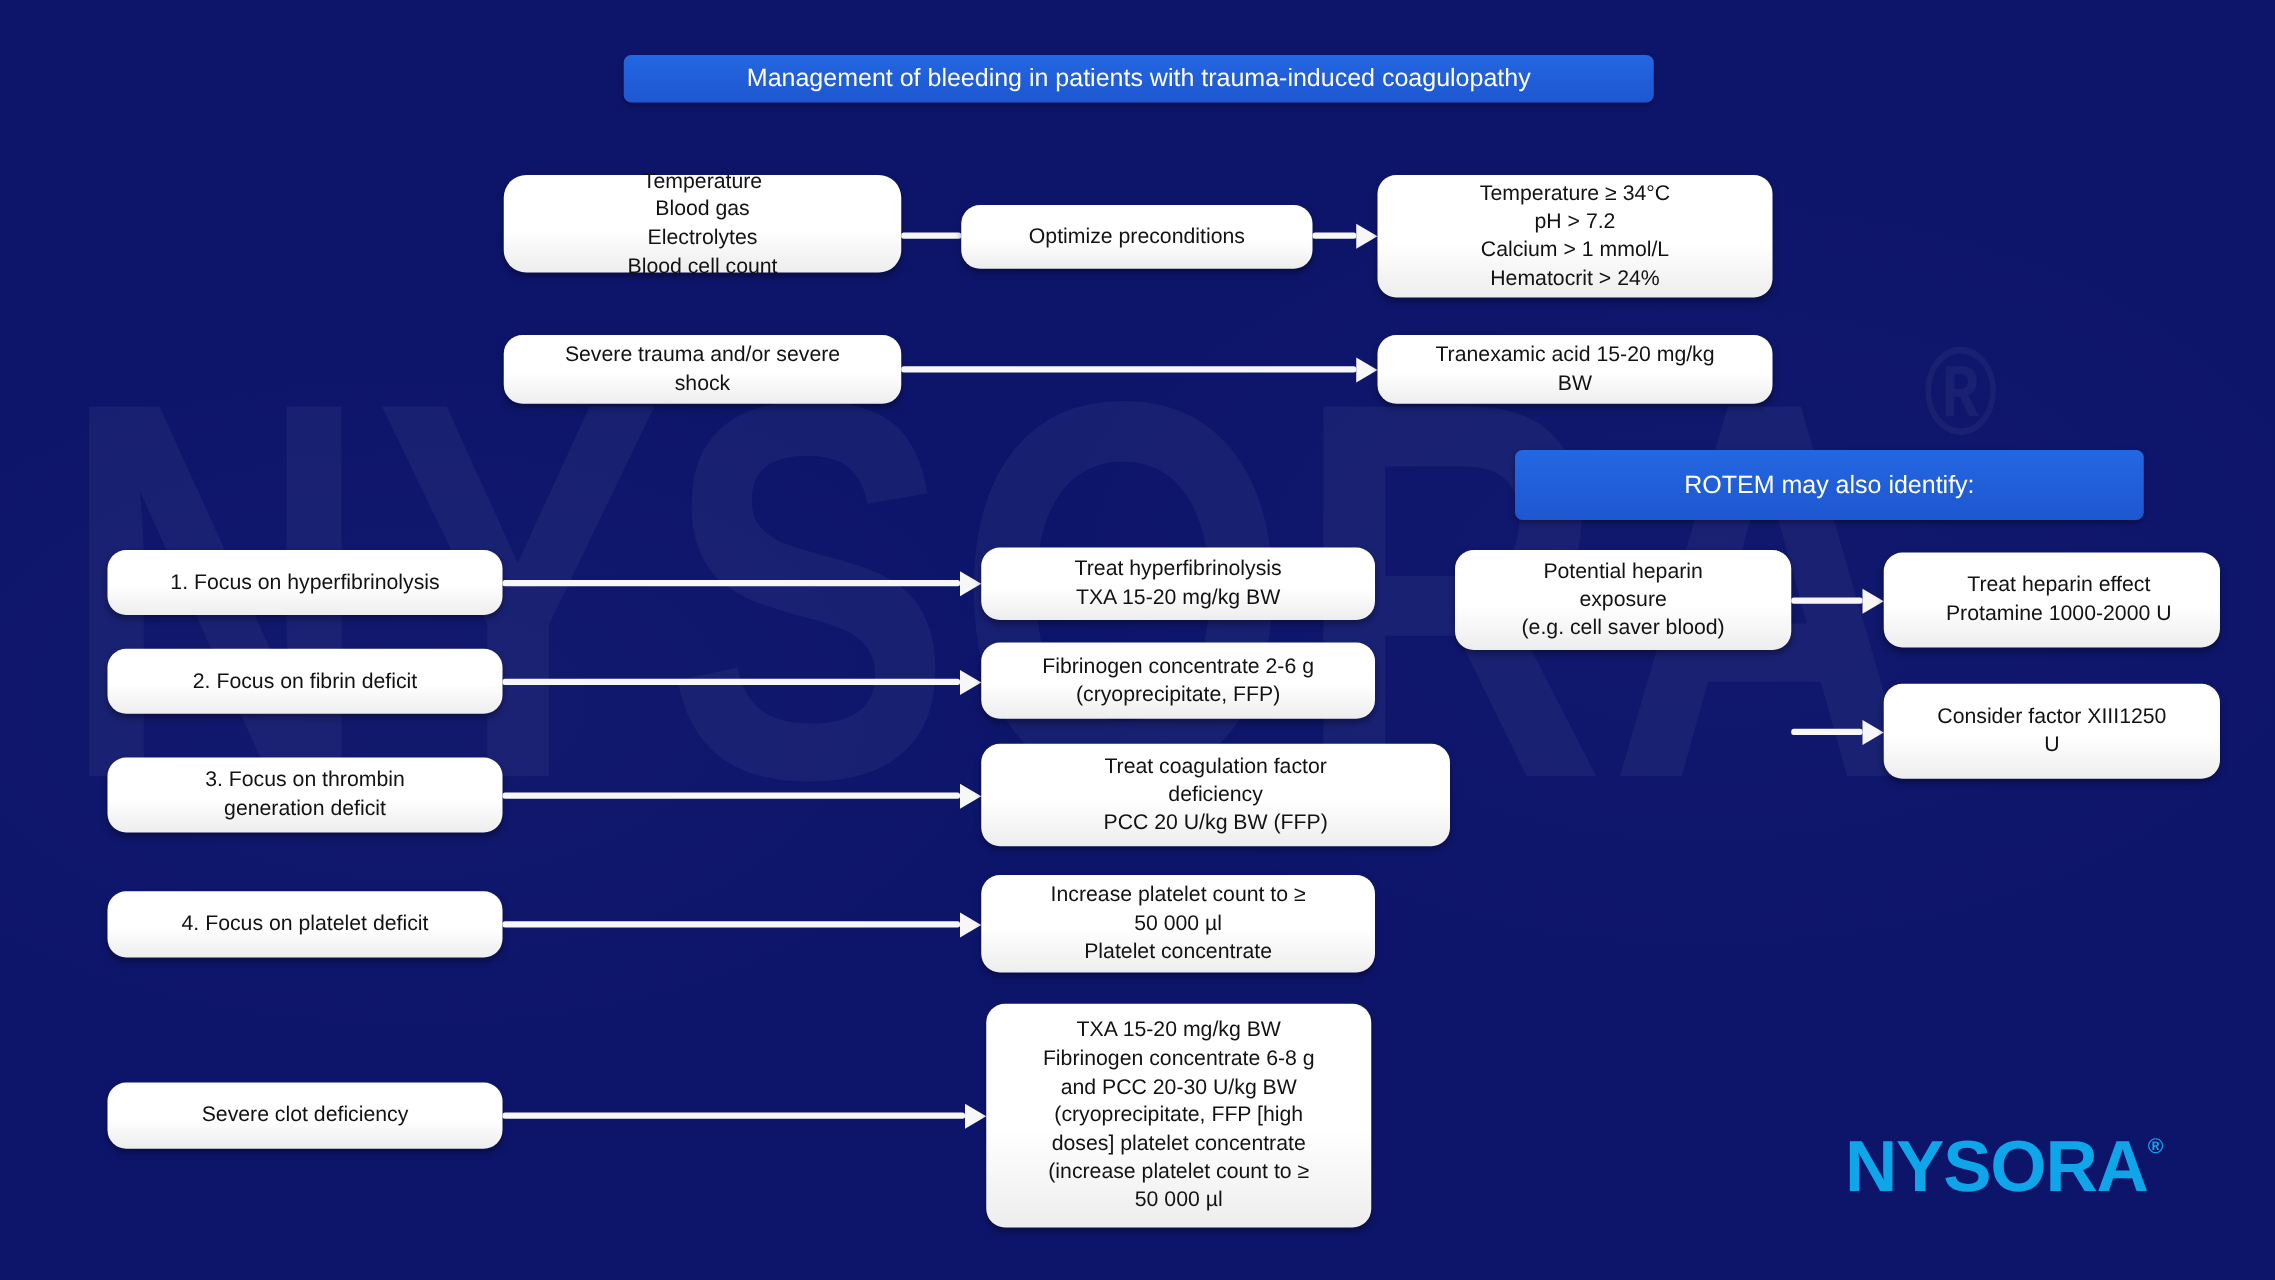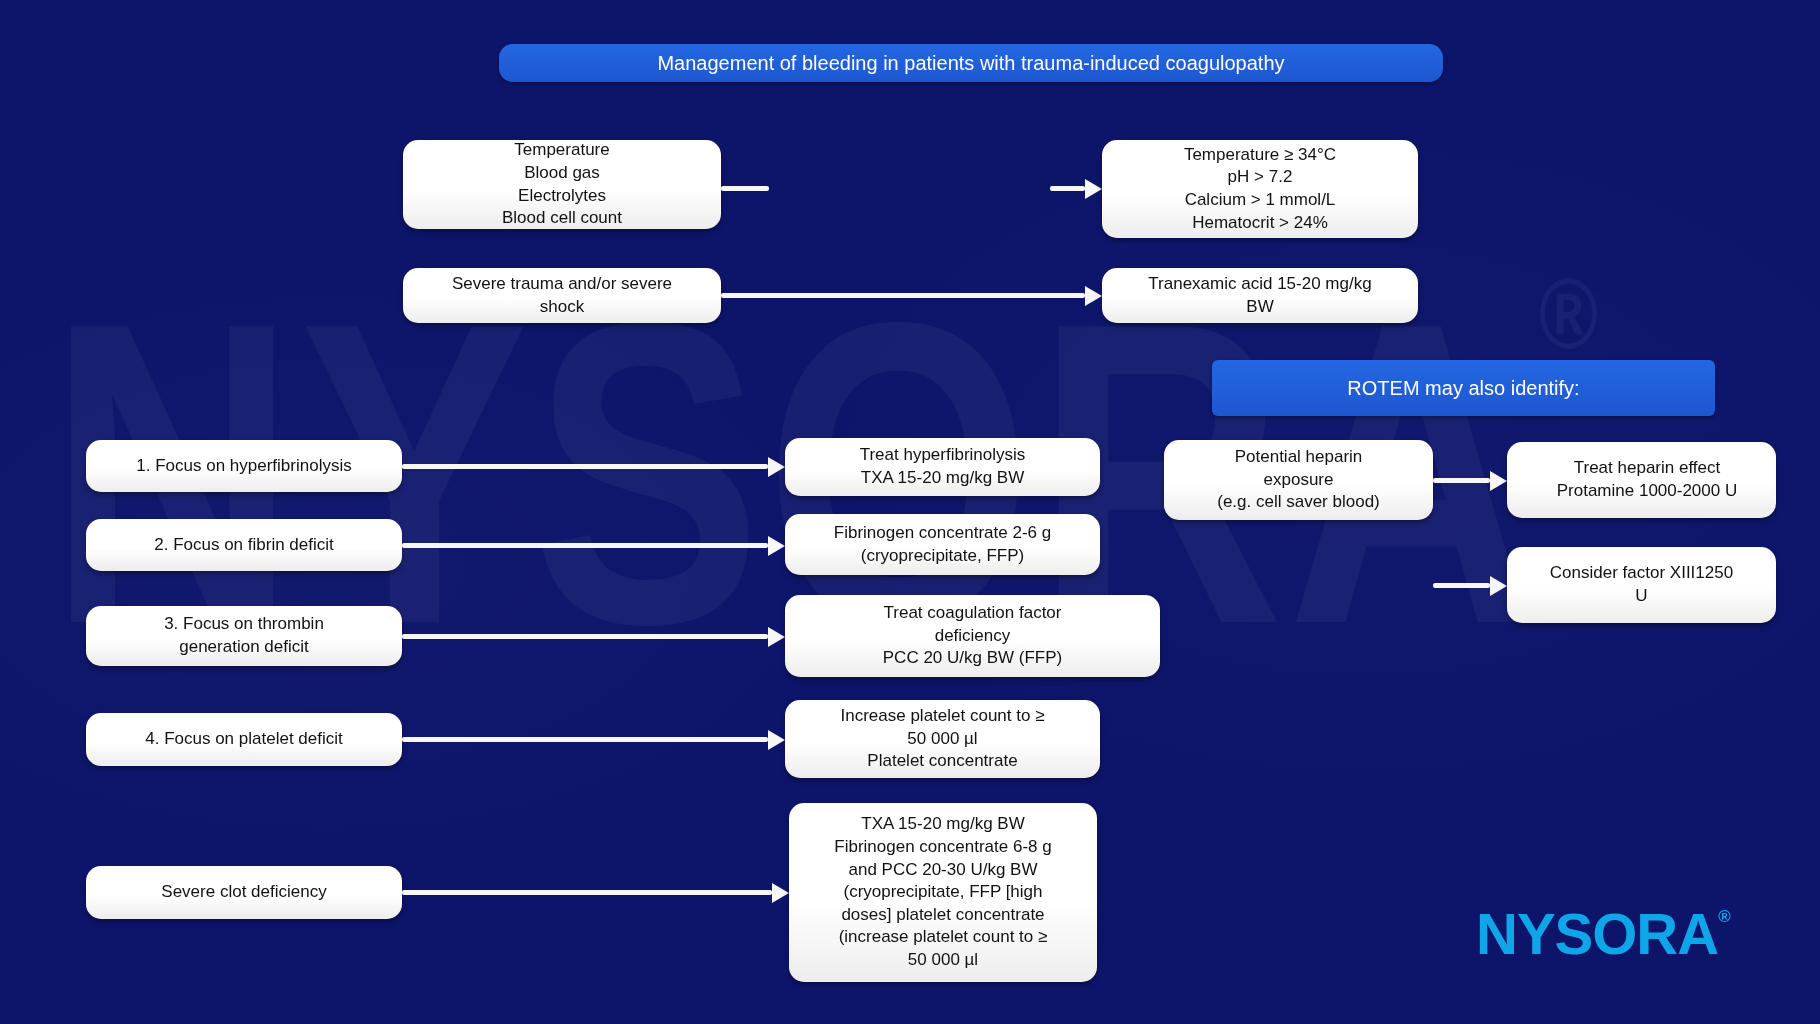--- a/index.html
+++ b/index.html
@@ -49,27 +49,28 @@
   }
   .logo .reg{font-size:17px;font-weight:700;vertical-align:top;line-height:2;letter-spacing:0;}
 </style>
 </head>
 <body>
 
 <div id="canvas">
 
   <div class="watermark"><span>NYSORA</span><span class="wm-reg">®</span></div>
 
-  <div class="banner" style="left:499px;top:44px;width:944px;height:38px;border-radius:14px;">Management of bleeding in patients with trauma-induced coagulopathy</div>
+  <div class="banner" style="left:499px;top:44px;width:824px;height:38px;">Management of bleeding in patients with trauma-induced coagulopathy</div>
 
-  <div class="box" style="left:403px;top:140px;width:318px;height:89px;">Temperature
+  <div class="box" style="left:403px;top:140px;width:318px;height:78px;border-radius:18px;">Temperature
 Blood gas
 Electrolytes
 Blood cell count</div>
   <div class="arrow" style="left:721px;top:186px;width:48px;"></div>
+  <div class="box" style="left:769px;top:164px;width:281px;height:51px;">Optimize preconditions</div>
   <div class="arrow head" style="left:1050px;top:186px;width:35px;"></div>
   <div class="box" style="left:1102px;top:140px;width:316px;height:98px;">Temperature ≥ 34°C
 pH &gt; 7.2
 Calcium &gt; 1 mmol/L
 Hematocrit &gt; 24%</div>
 
   <div class="box" style="left:403px;top:268px;width:318px;height:55px;">Severe trauma and/or severe
 shock</div>
   <div class="arrow head" style="left:721px;top:293px;width:364px;"></div>
   <div class="box" style="left:1102px;top:268px;width:316px;height:55px;">Tranexamic acid 15-20 mg/kg

